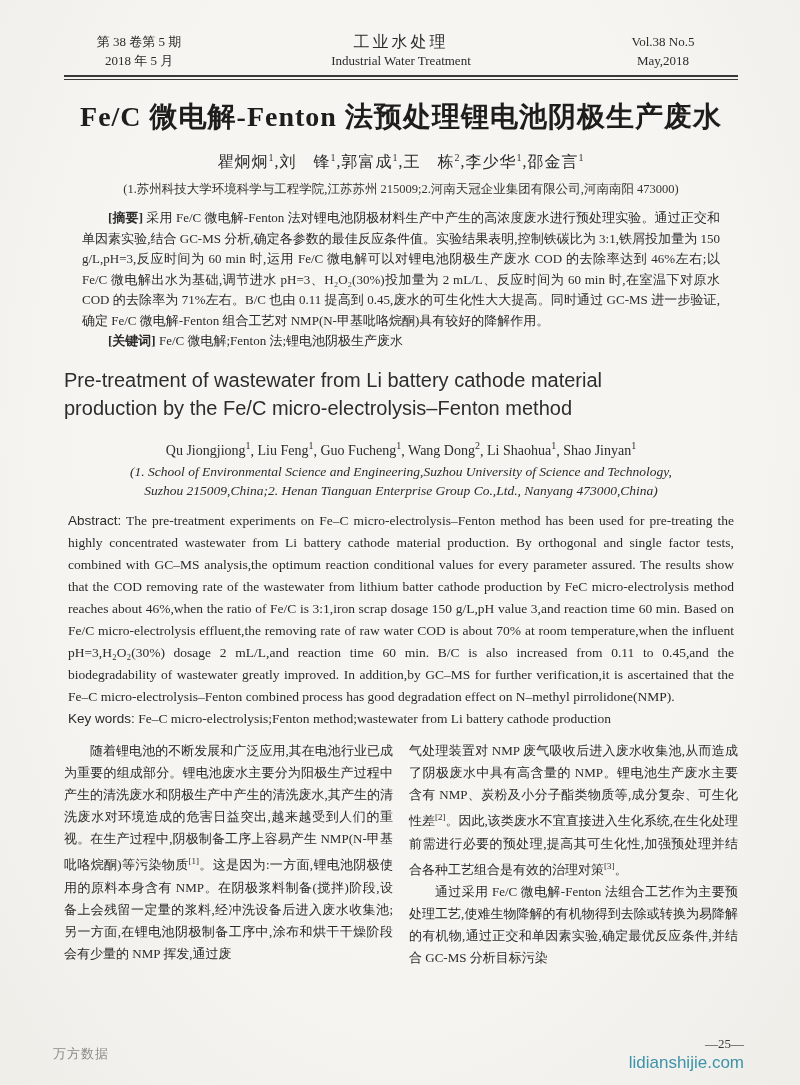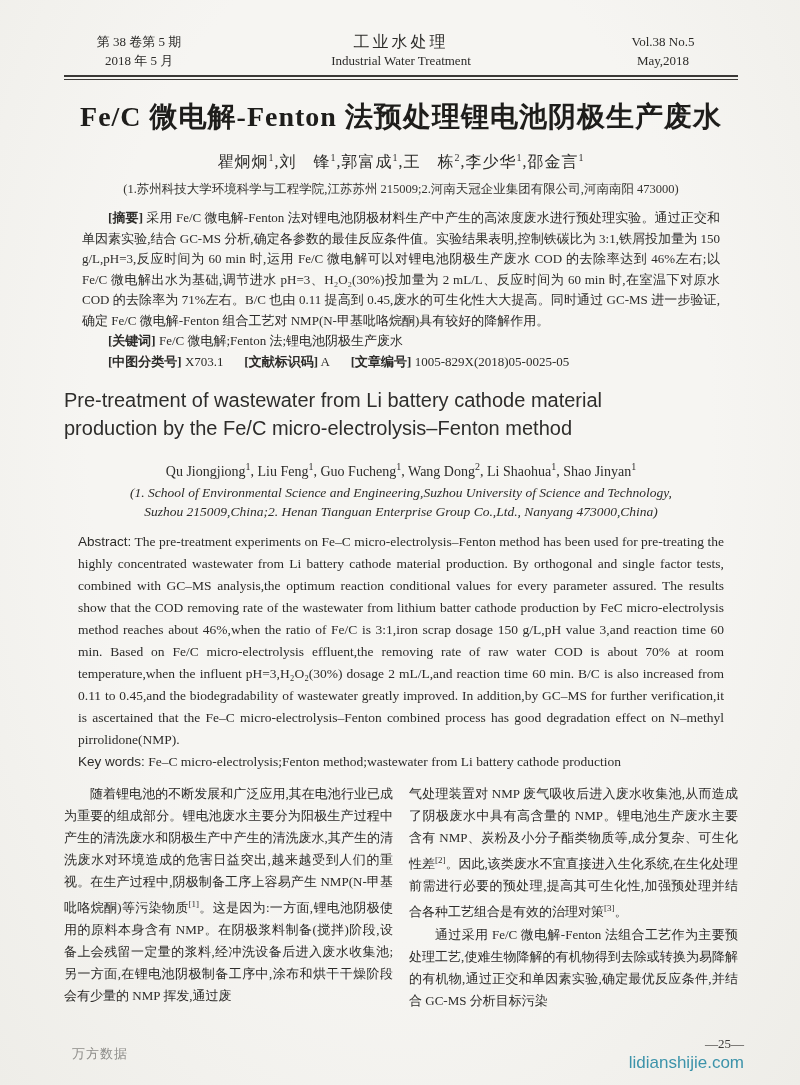--- a/index.html
+++ b/index.html
@@ -28,31 +28,31 @@
   
   .abs-cn{margin:10px 0 0;padding:0 18px;font-size:13px;line-height:20.5px;text-align:justify;}
   .abs-cn p{margin:0;}
   .abs-cn .first{text-indent:2em;}
   .abs-cn .lab{font-weight:700;}
   .abs-cn .gap{display:inline-block;width:1.6em;}
   
   .title-en{margin-top:14px;text-align:left;font-family:"Liberation Sans","DejaVu Sans",sans-serif;font-size:20px;line-height:28px;color:#2e2d2b;}
   .authors-en{margin-top:19px;text-align:center;font-size:14px;}
   .affil-en{margin-top:3px;text-align:center;font-size:13.5px;font-style:italic;line-height:19px;}
-  .abs-en{margin:10px 14px 0;font-size:13.5px;line-height:22px;text-align:justify;}
+  .abs-en{margin:10px 4px 0;font-size:13.5px;line-height:22px;text-align:justify;}
   .abs-en p{margin:0;}
   .sans-lab{font-family:"Liberation Sans","DejaVu Sans",sans-serif;font-size:13.5px;}
   
   .columns{display:flex;gap:16px;margin-top:10px;font-size:13px;line-height:22px;text-align:justify;}
   .col{flex:1;min-width:0;}
   .col p{margin:0;text-indent:2em;}
   .col p.noindent{text-indent:0;}
   .col sup{font-size:9px;}
   
-  .footer-left{position:absolute;left:72px;bottom:22px;font-size:13px;color:#8d8c89;letter-spacing:1px;}
+  .footer-left{position:absolute;left:53px;bottom:22px;font-size:13px;color:#8d8c89;letter-spacing:1px;}
   .footer-right{position:absolute;right:56px;bottom:12px;text-align:right;}
   .page-num{font-size:13px;color:#3a3836;}
   .site-mark{font-family:"Liberation Sans","DejaVu Sans",sans-serif;font-size:17px;margin-top:1px;}
 </style>
 </head>
 <body>
 
 <div class="page">
 
   <div class="jheader">
@@ -75,21 +75,20 @@
 
   <div class="authors-cn">
     <span><span>瞿炯炯</span><sup>1</sup></span><span>,</span><span><span>刘　锋</span><sup>1</sup></span><span>,</span><span><span>郭富成</span><sup>1</sup></span><span>,</span><span><span>王　栋</span><sup>2</sup></span><span>,</span><span><span>李少华</span><sup>1</sup></span><span>,</span><span><span>邵金言</span><sup>1</sup></span>
   </div>
 
   <div class="affil-cn">(1.苏州科技大学环境科学与工程学院,江苏苏州 215009;2.河南天冠企业集团有限公司,河南南阳 473000)</div>
 
   <div class="abs-cn">
     <p class="first"><span class="lab">[摘要]</span> <span>采用 Fe/C 微电解-Fenton 法对锂电池阴极材料生产中产生的高浓度废水进行预处理实验。通过正交和单因素实验,结合 GC-MS 分析,确定各参数的最佳反应条件值。实验结果表明,控制铁碳比为 3:1,铁屑投加量为 150 g/L,pH=3,反应时间为 60 min 时,运用 Fe/C 微电解可以对锂电池阴极生产废水 COD 的去除率达到 46%左右;以 Fe/C 微电解出水为基础,调节进水 pH=3、H₂O₂(30%)投加量为 2 mL/L、反应时间为 60 min 时,在室温下对原水 COD 的去除率为 71%左右。B/C 也由 0.11 提高到 0.45,废水的可生化性大大提高。同时通过 GC-MS 进一步验证,确定 Fe/C 微电解-Fenton 组合工艺对 NMP(N-甲基吡咯烷酮)具有较好的降解作用。</span></p>
     <p class="first"><span class="lab">[关键词]</span> <span>Fe/C 微电解;Fenton 法;锂电池阴极生产废水</span></p>
-    <p class="first"><span class="lab">[中图分类号]</span> <span>X703.1</span><span class="gap"></span><span class="lab">[文献标识码]</span> <span>A</span><span class="gap"></span><span class="lab">[文章编号]</span> <span>1005-829X(2018)05-0025-05</span></p>
   </div>
 
   <div class="title-en">
     <div>Pre-treatment of wastewater from Li battery cathode material</div>
     <div>production by the Fe/C micro-electrolysis–Fenton method</div>
   </div>
 
   <div class="authors-en">
     <span><span>Qu Jiongjiong</span><sup>1</sup></span><span>, </span><span><span>Liu Feng</span><sup>1</sup></span><span>, </span><span><span>Guo Fucheng</span><sup>1</sup></span><span>, </span><span><span>Wang Dong</span><sup>2</sup></span><span>, </span><span><span>Li Shaohua</span><sup>1</sup></span><span>, </span><span><span>Shao Jinyan</span><sup>1</sup></span>
   </div>

